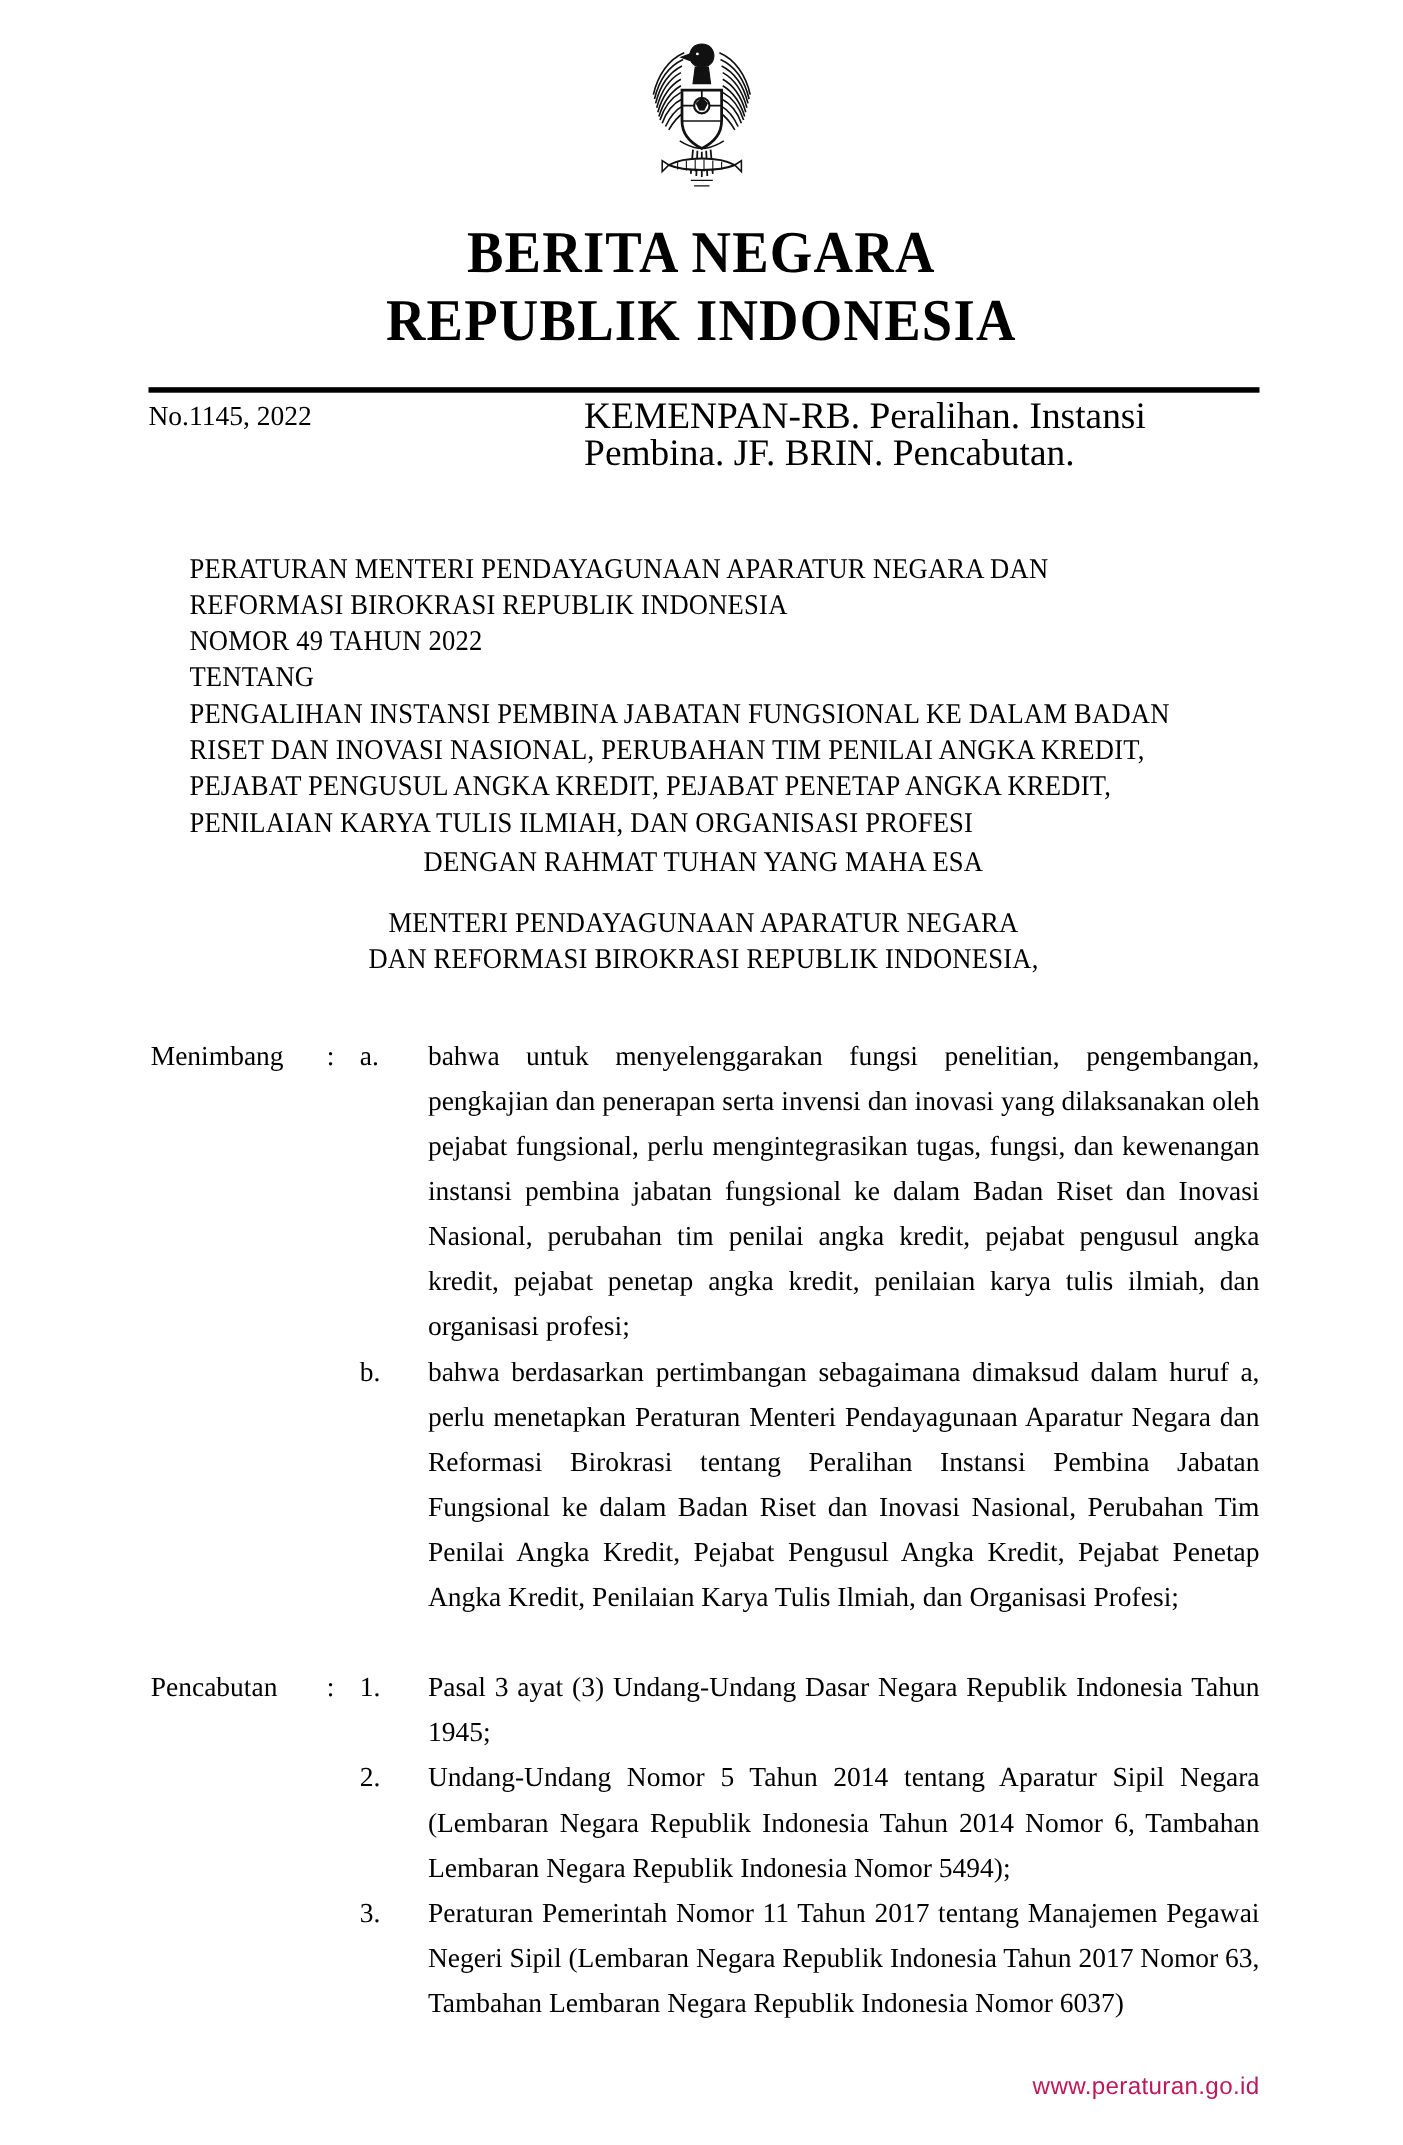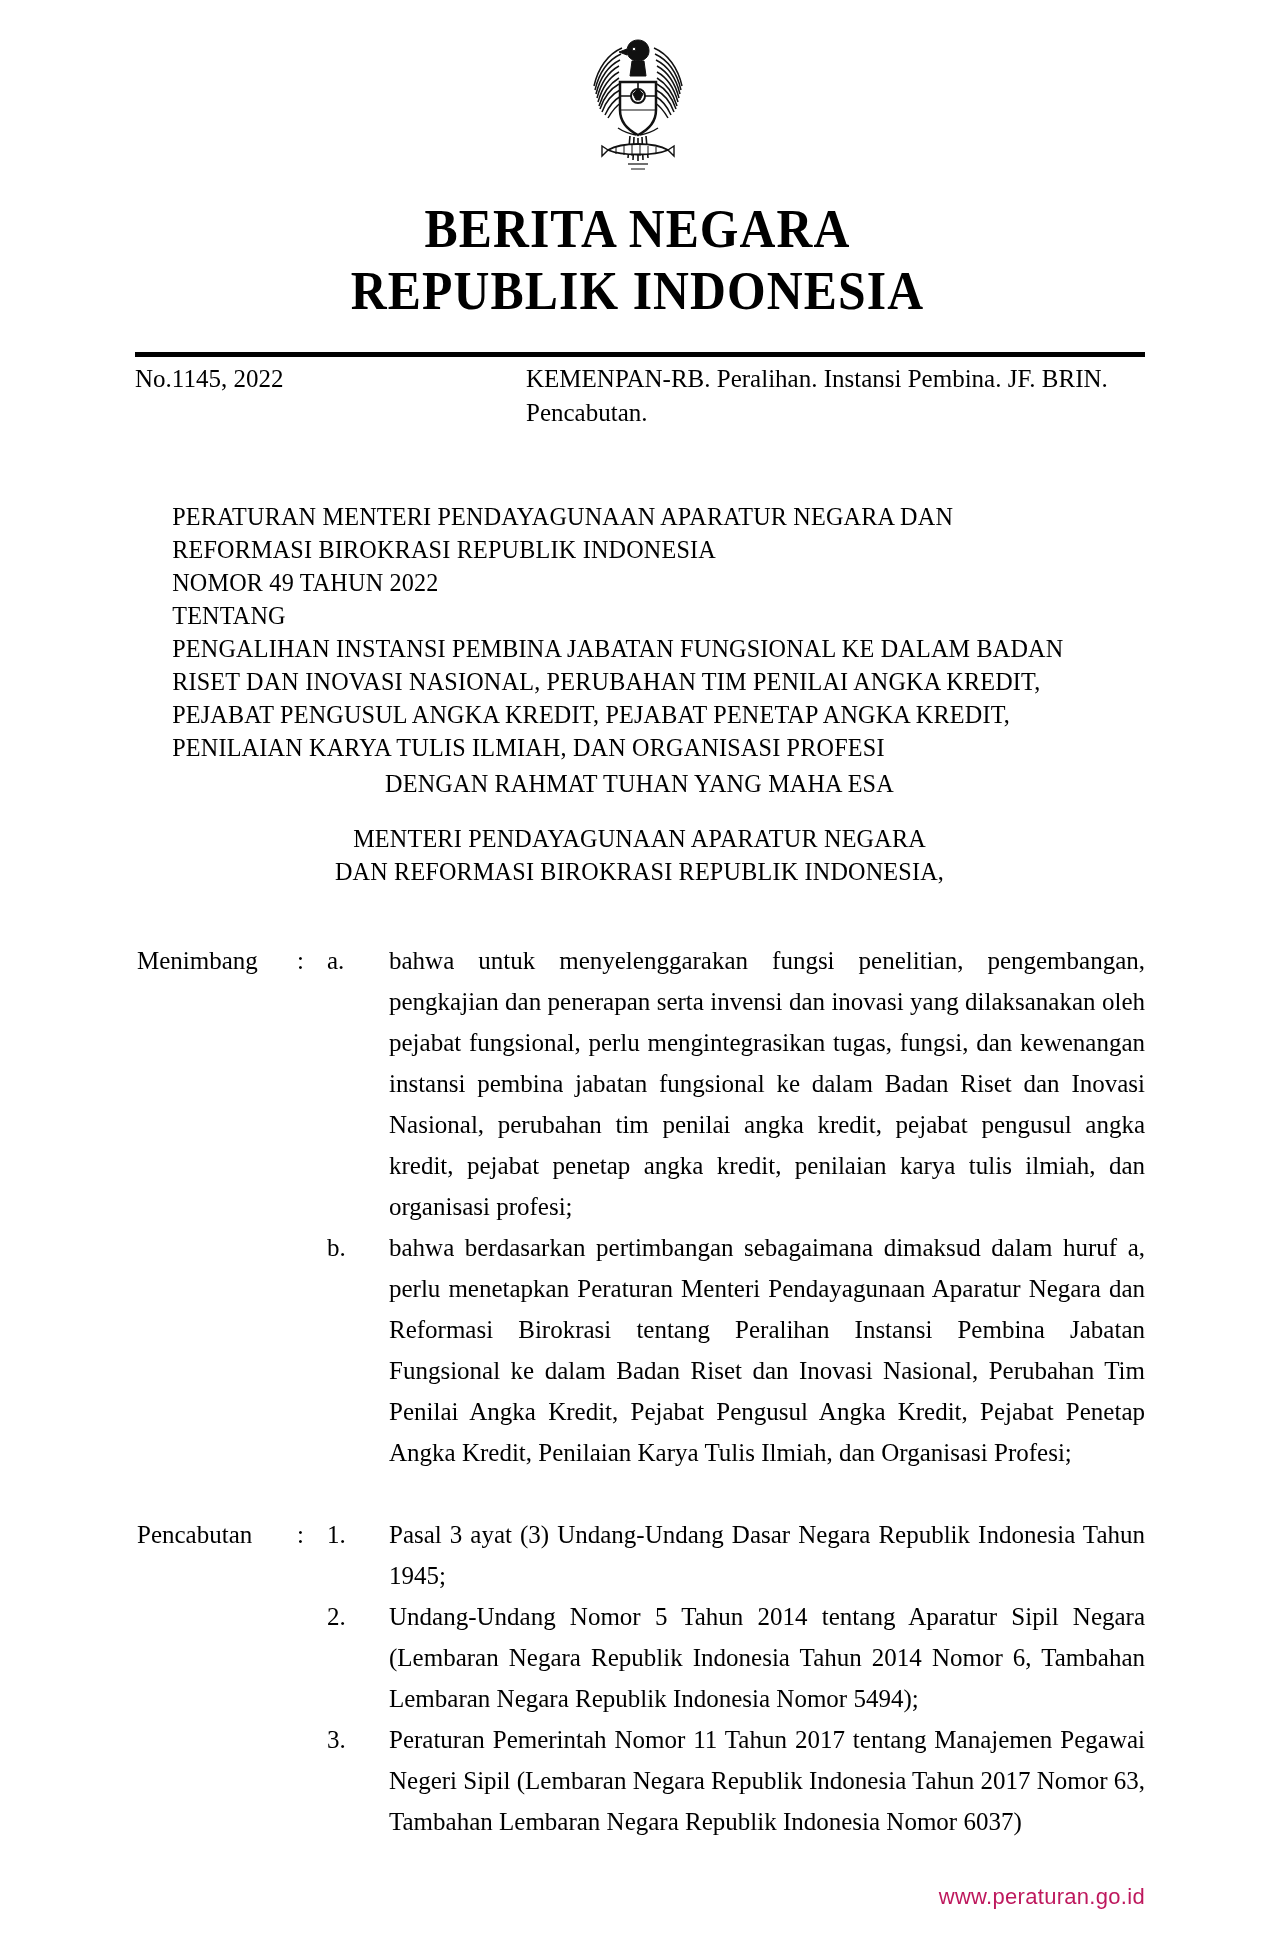--- a/index.html
+++ b/index.html
@@ -63,33 +63,33 @@
   }
 
   
   .docrow {
     position: absolute;
     top: 362px;
     left: 135px;
     width: 1010px;
     display: flex;
     align-items: flex-start;
+    gap: 41px;
   }
   .docnum {
     width: 355px;
     flex: 0 0 355px;
     font-size: 25px;
     line-height: 34px;
     white-space: nowrap;
   }
   .dockeywords {
     flex: 1 1 auto;
-    font-size: 25px;
+    font-size: 34px;
     line-height: 34px;
-    margin-left: 36px;
   }
 
   
   .titleblock {
     position: absolute;
     top: 500px;
     left: 137px;
     width: 1005px;
     text-align: left;
   }

